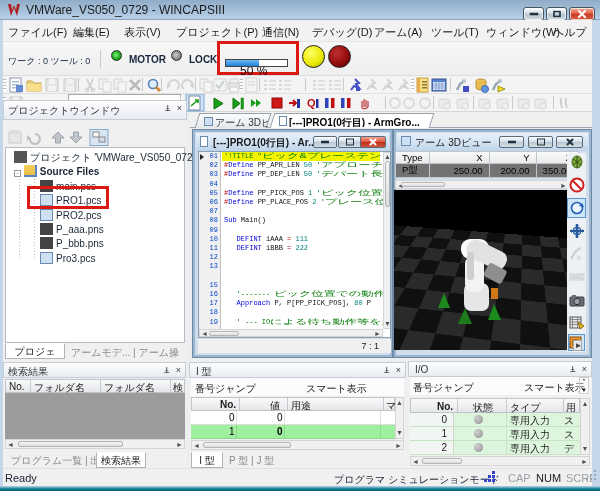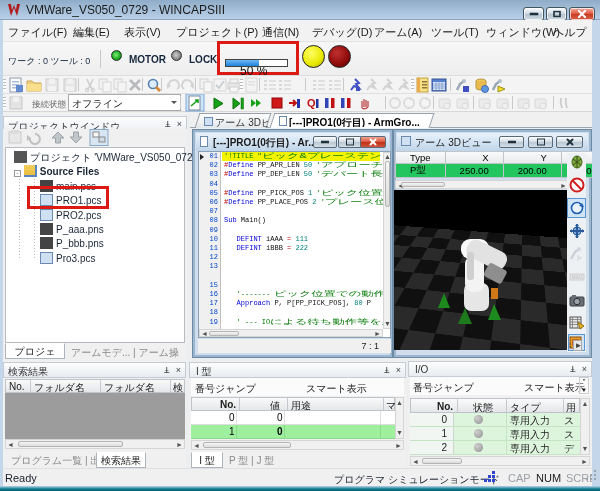--- a/index.html
+++ b/index.html
@@ -40,21 +40,21 @@
 .thead{position:absolute;background:linear-gradient(#fafafa,#e4e6e9);border:1px solid #bfc4ca;color:#1a1a1a;font-size:10px}
 .thead i{position:absolute;top:0;bottom:0;width:1px;background:#c6cad0}
 .tabs{position:absolute;font-size:10px;color:#888}
 .tab-on{position:absolute;background:#fff;border:1px solid #aeb4bb;border-top:1px solid #fff;color:#222;text-align:center;font-size:10px}
 
 .sb{position:absolute;background:#f0f0f0;border:1px solid #d5d5d5}
 .sb .th{position:absolute;background:linear-gradient(#f6f6f6,#dcdcdc);border:1px solid #b5b5b5;border-radius:2px}
 .sb .ar{position:absolute;color:#505050;font-size:7px;line-height:8px;text-align:center}
 
 #lp{left:3px;top:112px;width:184px;height:249px;background:#f0f0f0}
-#lp-title{left:3px;top:116px;width:184px;height:20px}
+#lp-title{left:3px;top:100px;width:184px;height:20px}
 #lp-tools{left:3px;top:129px;width:184px;height:18px;background:#f0f0f0}
 #lp-tree{left:5px;top:147px;width:180px;height:196px;background:#fff;border:1px solid #b8bcc2;font-size:10px;color:#1b2736}
 .trow{position:absolute;left:0;white-space:nowrap}
 .tico{display:inline-block;width:13px;height:12px;vertical-align:-2px;margin-right:3px}
 #redbox2{left:27px;top:186px;width:82px;height:23px;border:3px solid #dc1912}
 #lp-tabs{left:3px;top:343px;width:184px;height:18px}
 
 #mdibar{left:190px;top:112px;width:403px;height:16px;background:#f0f0f0;border-bottom:1px solid #9aa5b1}
 .mtab{position:absolute;top:1px;height:15px;font-size:10px;color:#333;background:linear-gradient(#fcfcfc,#e4e7ea);border:1px solid #98a0ab;border-bottom:none;transform:skewX(-18deg)}
 .mtab .t{display:block;transform:skewX(18deg);padding:2px 6px 0;white-space:nowrap;overflow:hidden;height:13px}
@@ -73,21 +73,21 @@
 .cl .n{position:absolute;left:0;width:19px;text-align:right;color:#0044cc}
 .cl .c{position:absolute;left:25px}
 .jpx{display:inline-block;transform:scaleX(1.75);transform-origin:0 50%}
 .kw{color:#0000d8}.cm{color:#007800}.nm{color:#00807c}.rd{color:#c00000}.id{color:#101010}
 #edvs{left:184px;top:0;width:9px;height:177px}
 #edhs{left:0px;top:177px;width:184px;height:8px}
 #edstat{position:absolute;left:3px;top:207px;width:193px;height:14px;background:#f0f0f0;font-size:9px;color:#222}
 
 #w3d{left:394px;top:130px;width:197px;height:227px}
 #w3d table{border-collapse:collapse;position:absolute;left:-1px;top:19px;font-size:9.5px}
-#w3d td{border:1px solid #c0c5cb;padding:0 14px;height:11px}
+#w3d td{border:1px solid #c0c5cb;padding:0 6px;height:11px}
 #view3d{position:absolute;left:-2px;top:58px;width:176px;height:160px;background:#000;overflow:hidden}
 #rtools{position:absolute;right:3px;top:21px;width:19px;bottom:3px;background:#eef1f4}
 
 .bp{position:absolute;top:361px;height:107px}
 #bstat{left:0;top:468px;width:600px;height:28px;background:#f0f0f0;border-top:1px solid #e0e0e0;font-size:11px;color:#1a2030}
 #bborder{left:0;top:486px;width:600px;height:5px;background:linear-gradient(#bcd3ea,#0c7d8f 60%,#075e6e)}
 .gr{color:#9aa0a6}
 .iorow{position:absolute;left:2px;width:170px;height:14px;font-size:10px;color:#222;background:#ddf4dd;border-bottom:1px solid #c4e4c4}
 .iorow .a{position:absolute;left:0;width:44px;height:100%;background:#f2f6f2;border-right:1px solid #cfd4cf;text-align:right;padding:1px 6px 0 0}
 .iorow .b{position:absolute;left:64px;top:2px;width:9px;height:9px;border-radius:50%;background:radial-gradient(circle at 3px 3px,#cfcfcf,#909090)}
@@ -519,21 +519,21 @@
         </div>
   </div>
   <table>
         <tbody>
           <tr style="background:linear-gradient(#fafafa,#e6e8eb)">
             <td style="width:19px">Type</td>
             <td style="width:60px;text-align:right">X</td>
             <td style="width:47px;text-align:right">Y</td>
             <td style="width:25px;text-align:right">Z</td>
           </tr>
-  <tr style="background:#22c55e">
+  <tr style="background:#737373">
             <td>P型</td>
             <td style="text-align:right">250.00</td>
             <td style="text-align:right">200.00</td>
             <td style="text-align:right">350.00</td>
           </tr>
         </tbody>
       </table>
   <div class="sb abs" style="left:-1px;top:48px;width:174px;height:9px">
         <span class="ar" style="left:1px;top:1px">◄</span>
         <div class="th" style="left:5px;top:1px;width:44px;height:5px"></div>

